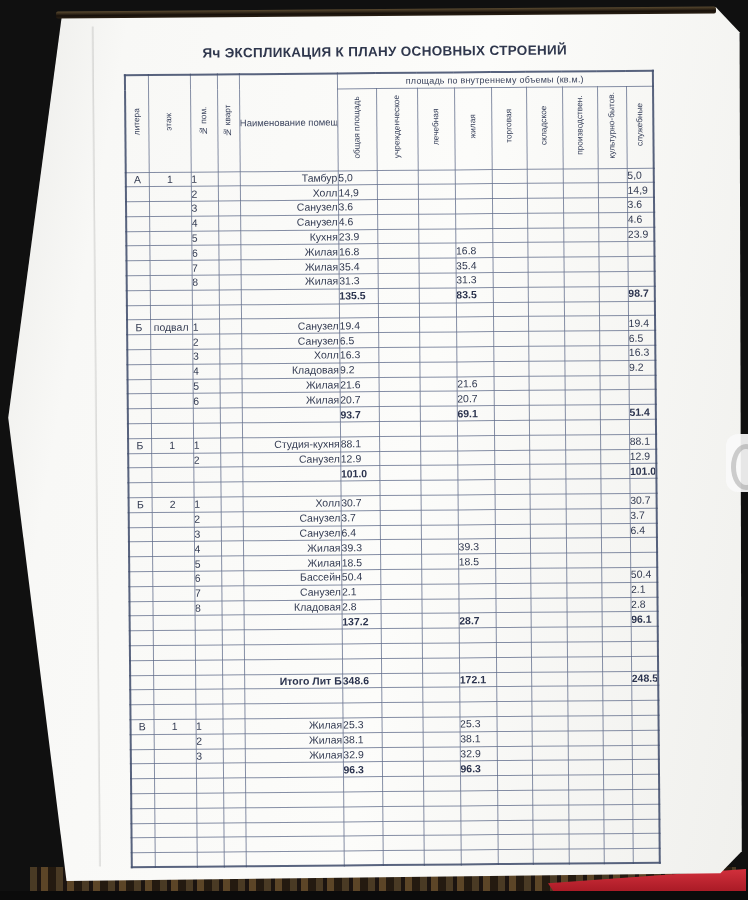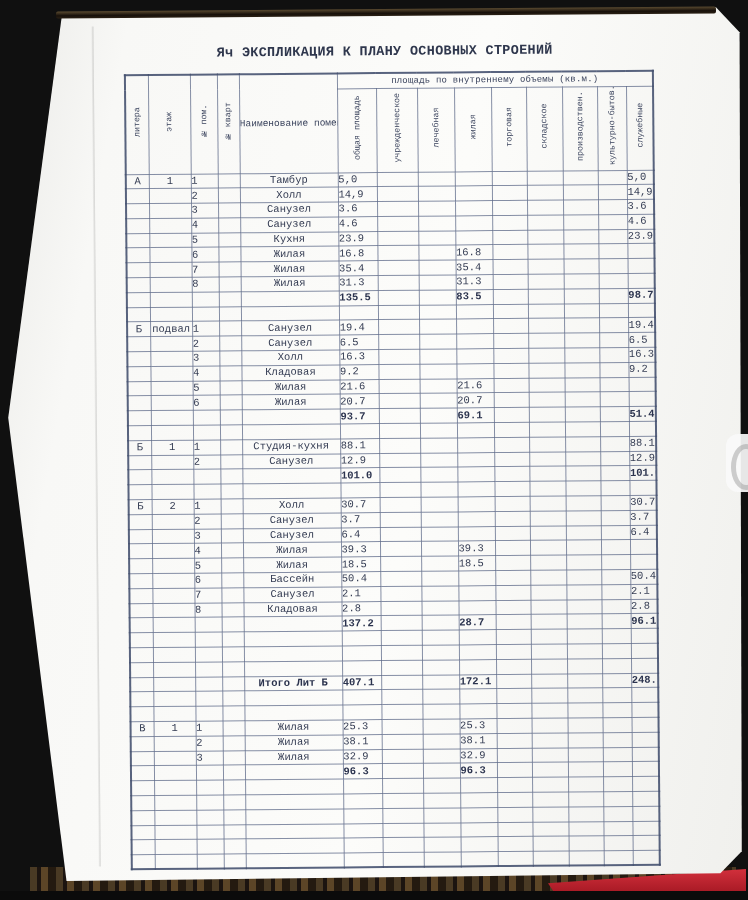--- a/index.html
+++ b/index.html
@@ -1,17 +1,17 @@
 <!DOCTYPE html>
 <html><head>
 <meta charset="utf-8">
 <style>
   html,body{margin:0;padding:0;background:#000;}
   .stage{position:relative;width:748px;height:900px;background:#101010;overflow:hidden;
-         font-family:Liberation Mono, monospace;}
+         font-family:Liberation Sans, sans-serif;}
   
   .page{position:absolute;left:6px;top:6px;width:738px;height:876px;
         background:linear-gradient(100deg,#ebebe8 0%,#f8f8f6 14%,#fcfcfa 55%,#f0f0ed 100%);
         clip-path:polygon(7.6% 0.9%, 96.2% 0.15%, 99.4% 3%, 99.7% 96.5%, 96.8% 99%, 8.2% 99.9%, 0.3% 47%);}
   .page-top-edge{position:absolute;left:56px;top:9px;width:660px;height:7px;
         background:linear-gradient(180deg,#5a4a30,#17100a 60%,#2a2014);
         transform:rotate(-0.45deg);border-radius:2px;}
   .wood{position:absolute;left:30px;top:867px;width:706px;height:26px;
         background:repeating-linear-gradient(90deg,#4a3a24 0 7px,#1c1410 7px 11px,#5c4527 11px 18px,#241a10 18px 26px);}
   .red-object{position:absolute;left:548px;top:869px;width:198px;height:26px;
@@ -41,21 +41,21 @@
         line-height:1.3;color:#39425c;}
   .vth{vertical-align:middle;text-align:center;}
   .vth span{writing-mode:vertical-rl;transform:rotate(180deg);display:inline-block;
         font-size:8.3px;line-height:1.1;max-height:78px;overflow:hidden;color:#39425c;}
   .xtable tbody tr{height:14.8px;}
   .xtable tbody td{font-size:10.5px;line-height:13px;}
   .xtable tbody tr.t td{font-weight:bold;color:#2b334e;}
   .c-center{text-align:center;}
   .c-num{text-align:left;padding-left:4px;}
   .c-numw{text-align:left;padding-left:5px;}
-  .c-name{text-align:center;padding-left:6px;}
+  .c-name{text-align:right;padding-left:6px;}
 </style>
 </head>
 <body>
 
 <div class="stage">
   <div class="wood"></div>
   <div class="red-object"></div>
   <div class="page"></div>
   <div class="page-top-edge"></div>
   <div class="content">
@@ -643,21 +643,21 @@
             <td class="c-center"></td>
             <td class="c-center"></td>
             <td class="c-num"></td>
           </tr>
           <tr class="t">
             <td class="c-center"></td>
             <td class="c-center"></td>
             <td class="c-numw"></td>
             <td class="c-center"></td>
             <td class="c-name">Итого Лит Б</td>
-            <td class="c-numw">407.1</td>
+            <td class="c-numw">348.6</td>
             <td class="c-center"></td>
             <td class="c-center"></td>
             <td class="c-numw">172.1</td>
             <td class="c-center"></td>
             <td class="c-center"></td>
             <td class="c-center"></td>
             <td class="c-center"></td>
             <td class="c-num">248.5</td>
           </tr>
           <tr>

